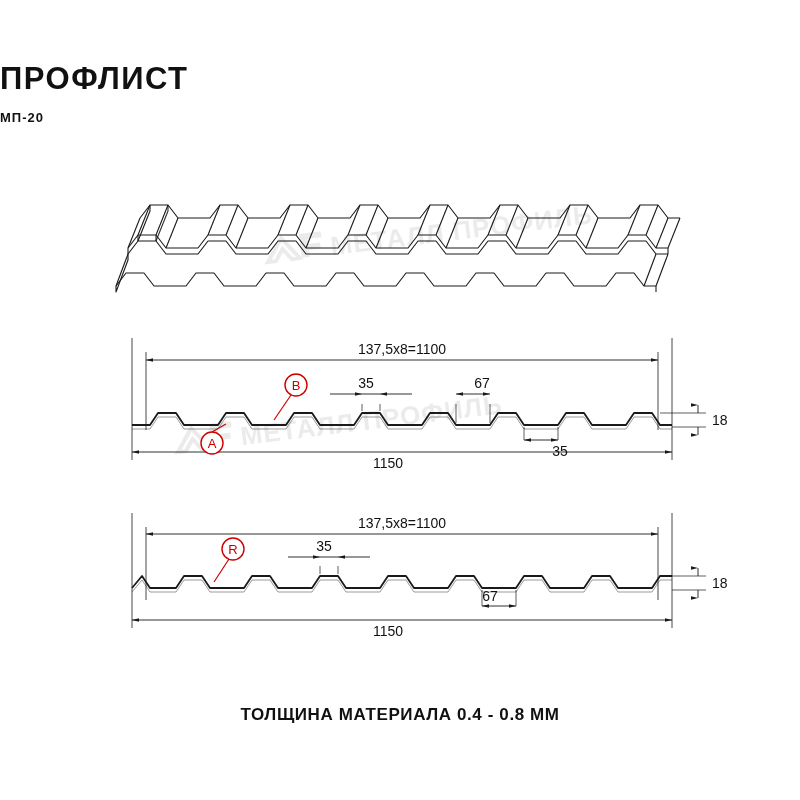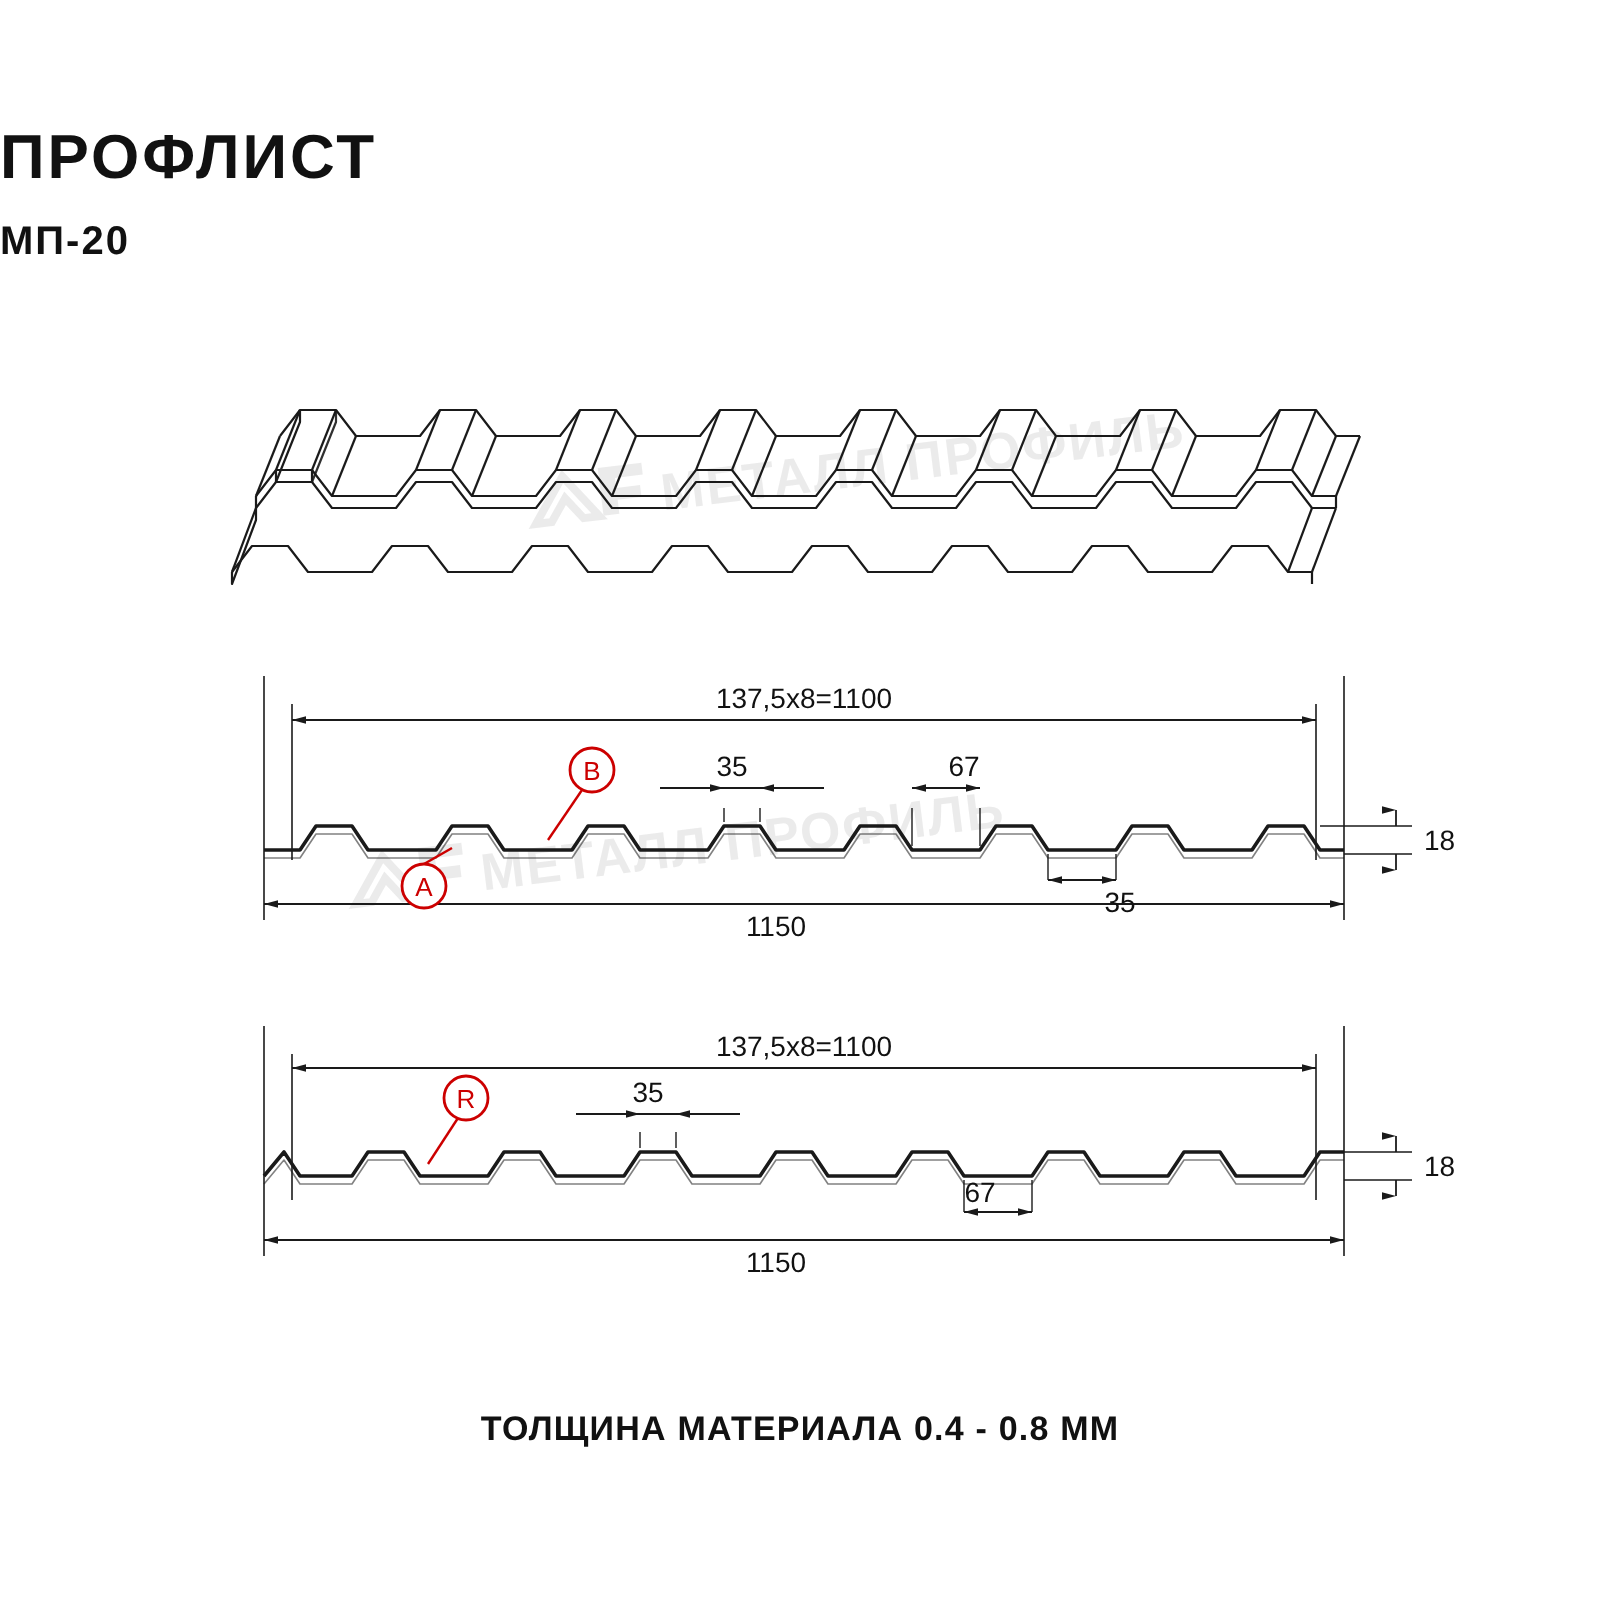--- a/index.html
+++ b/index.html
@@ -28,21 +28,21 @@
     text-align: left;
   }
   .title-main {
     font-size: 31px;
     font-weight: bold;
     letter-spacing: 1.5px;
     color: #111;
     line-height: 1.1;
   }
   .title-sub {
-    font-size: 20px;
+    font-size: 13px;
     font-weight: bold;
     letter-spacing: 1px;
     color: #111;
     margin-top: 14px;
   }
   .footer-note {
     position: absolute;
     left: 0;
     top: 705px;
     width: 800px;

